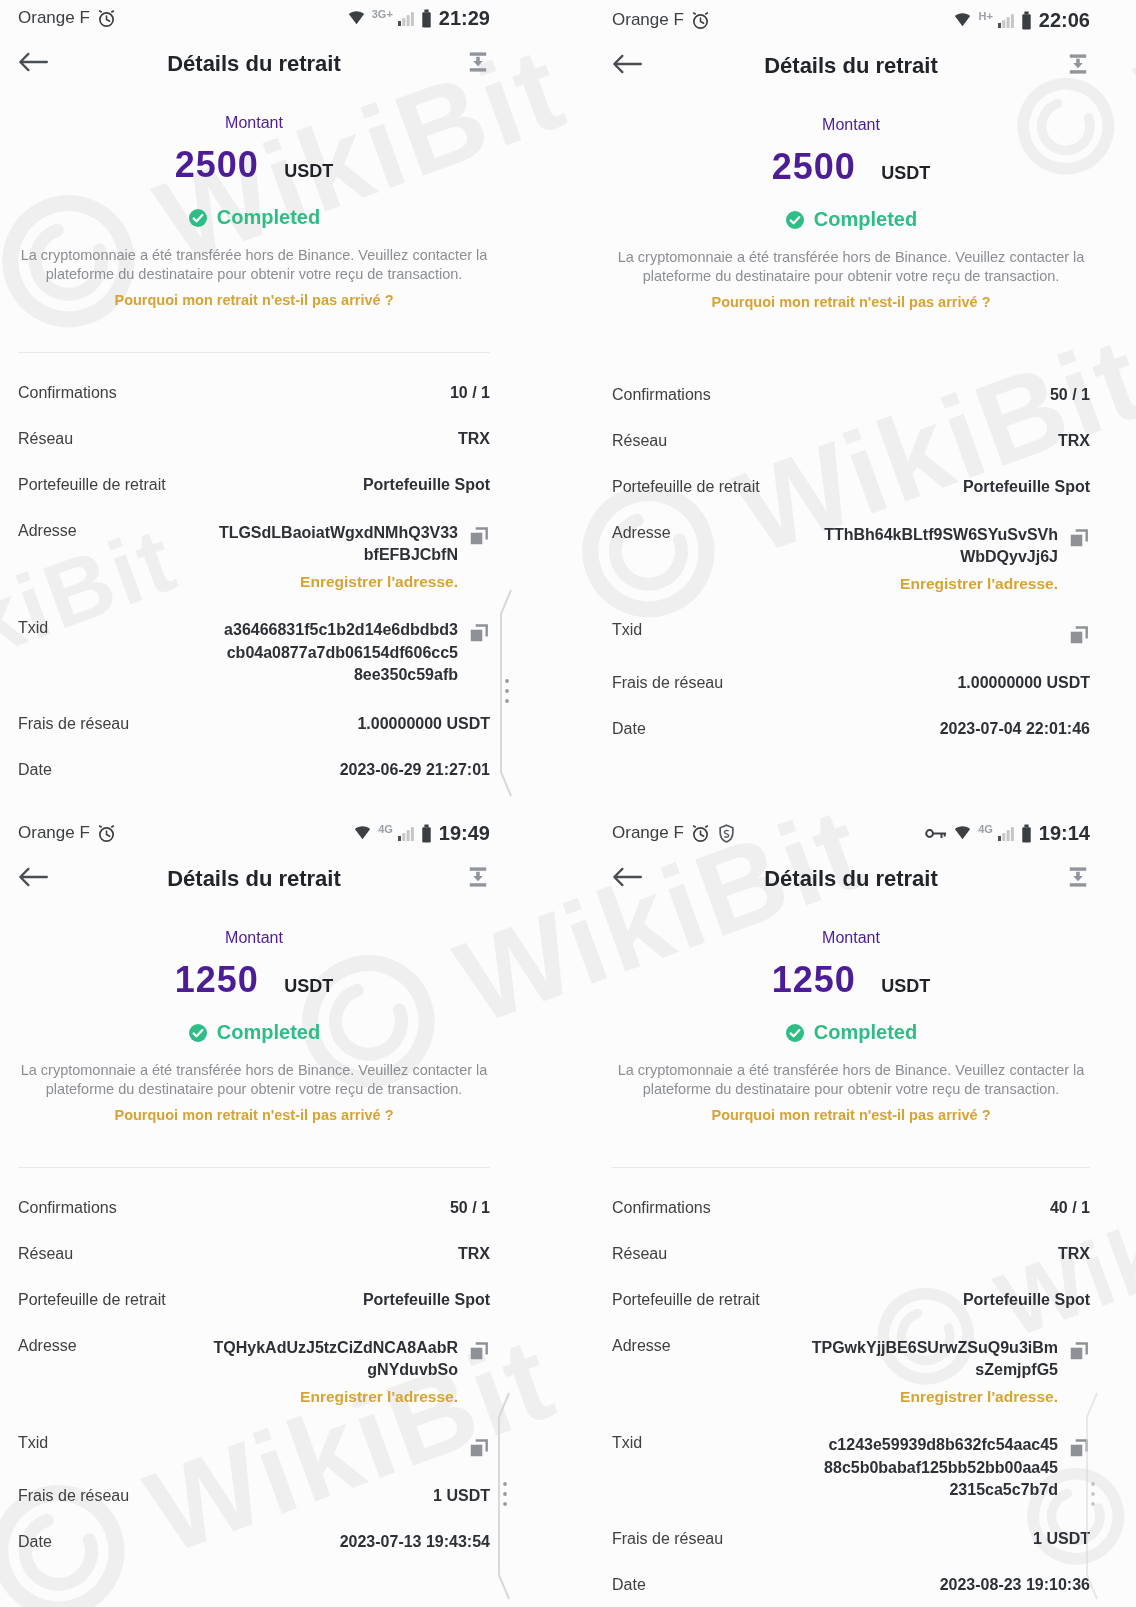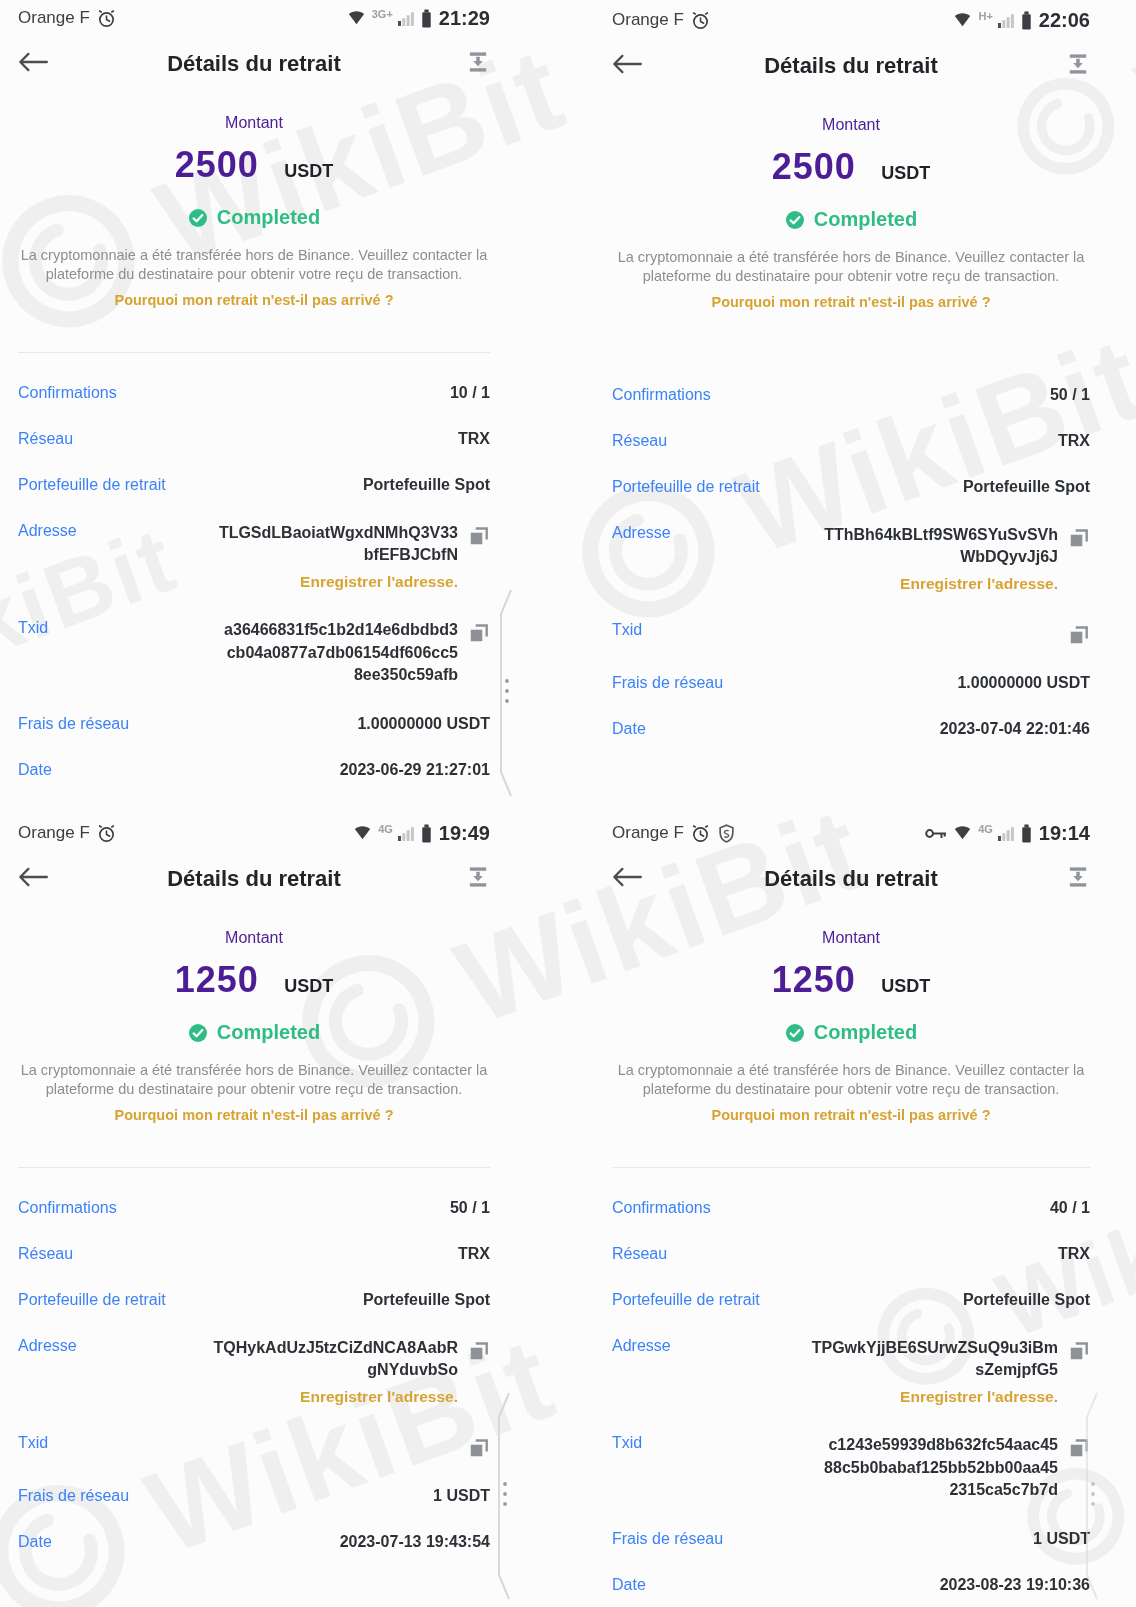--- a/index.html
+++ b/index.html
@@ -45,21 +45,21 @@
   .status-row svg{width:20px; height:20px;}
   .desc{margin:17px auto 0; max-width:478px; text-align:center; font-size:14.5px; line-height:1.33; color:#8b8e92;}
   .why-link{display:block; margin-top:7px; text-align:center; font-size:14.5px; font-weight:700;
             color:#d7a434; text-decoration:none; cursor:pointer;}
 
   .divider{height:1px; background:#e9e9e9; margin-top:44px;}
 
   
   .rows{margin-top:31px; font-size:16px;}
   .row{display:flex; justify-content:space-between; align-items:flex-start; margin-bottom:28px;}
-  .lbl{color:#3b82f6; flex:0 0 auto;}
+  .lbl{color:#404040; flex:0 0 auto;}
   .val{color:#2d3136; font-weight:600; text-align:right;}
   .valwrap{display:flex; align-items:flex-start; gap:10px; margin-left:auto;}
   .multi{white-space:pre-line; line-height:1.42; max-width:310px;}
   .copy-btn{width:22px; height:22px; margin-top:3px; cursor:pointer; flex:0 0 auto;}
   .save-link{margin-top:6px; text-align:right; font-size:15.5px; font-weight:700; color:#d7a434; cursor:pointer;}
   .addr-block{display:flex; flex-direction:column;}
   .txid-row .multi{text-underline-offset:3px; cursor:pointer;}
   .row-fee{margin-top:6px;}
 
   

